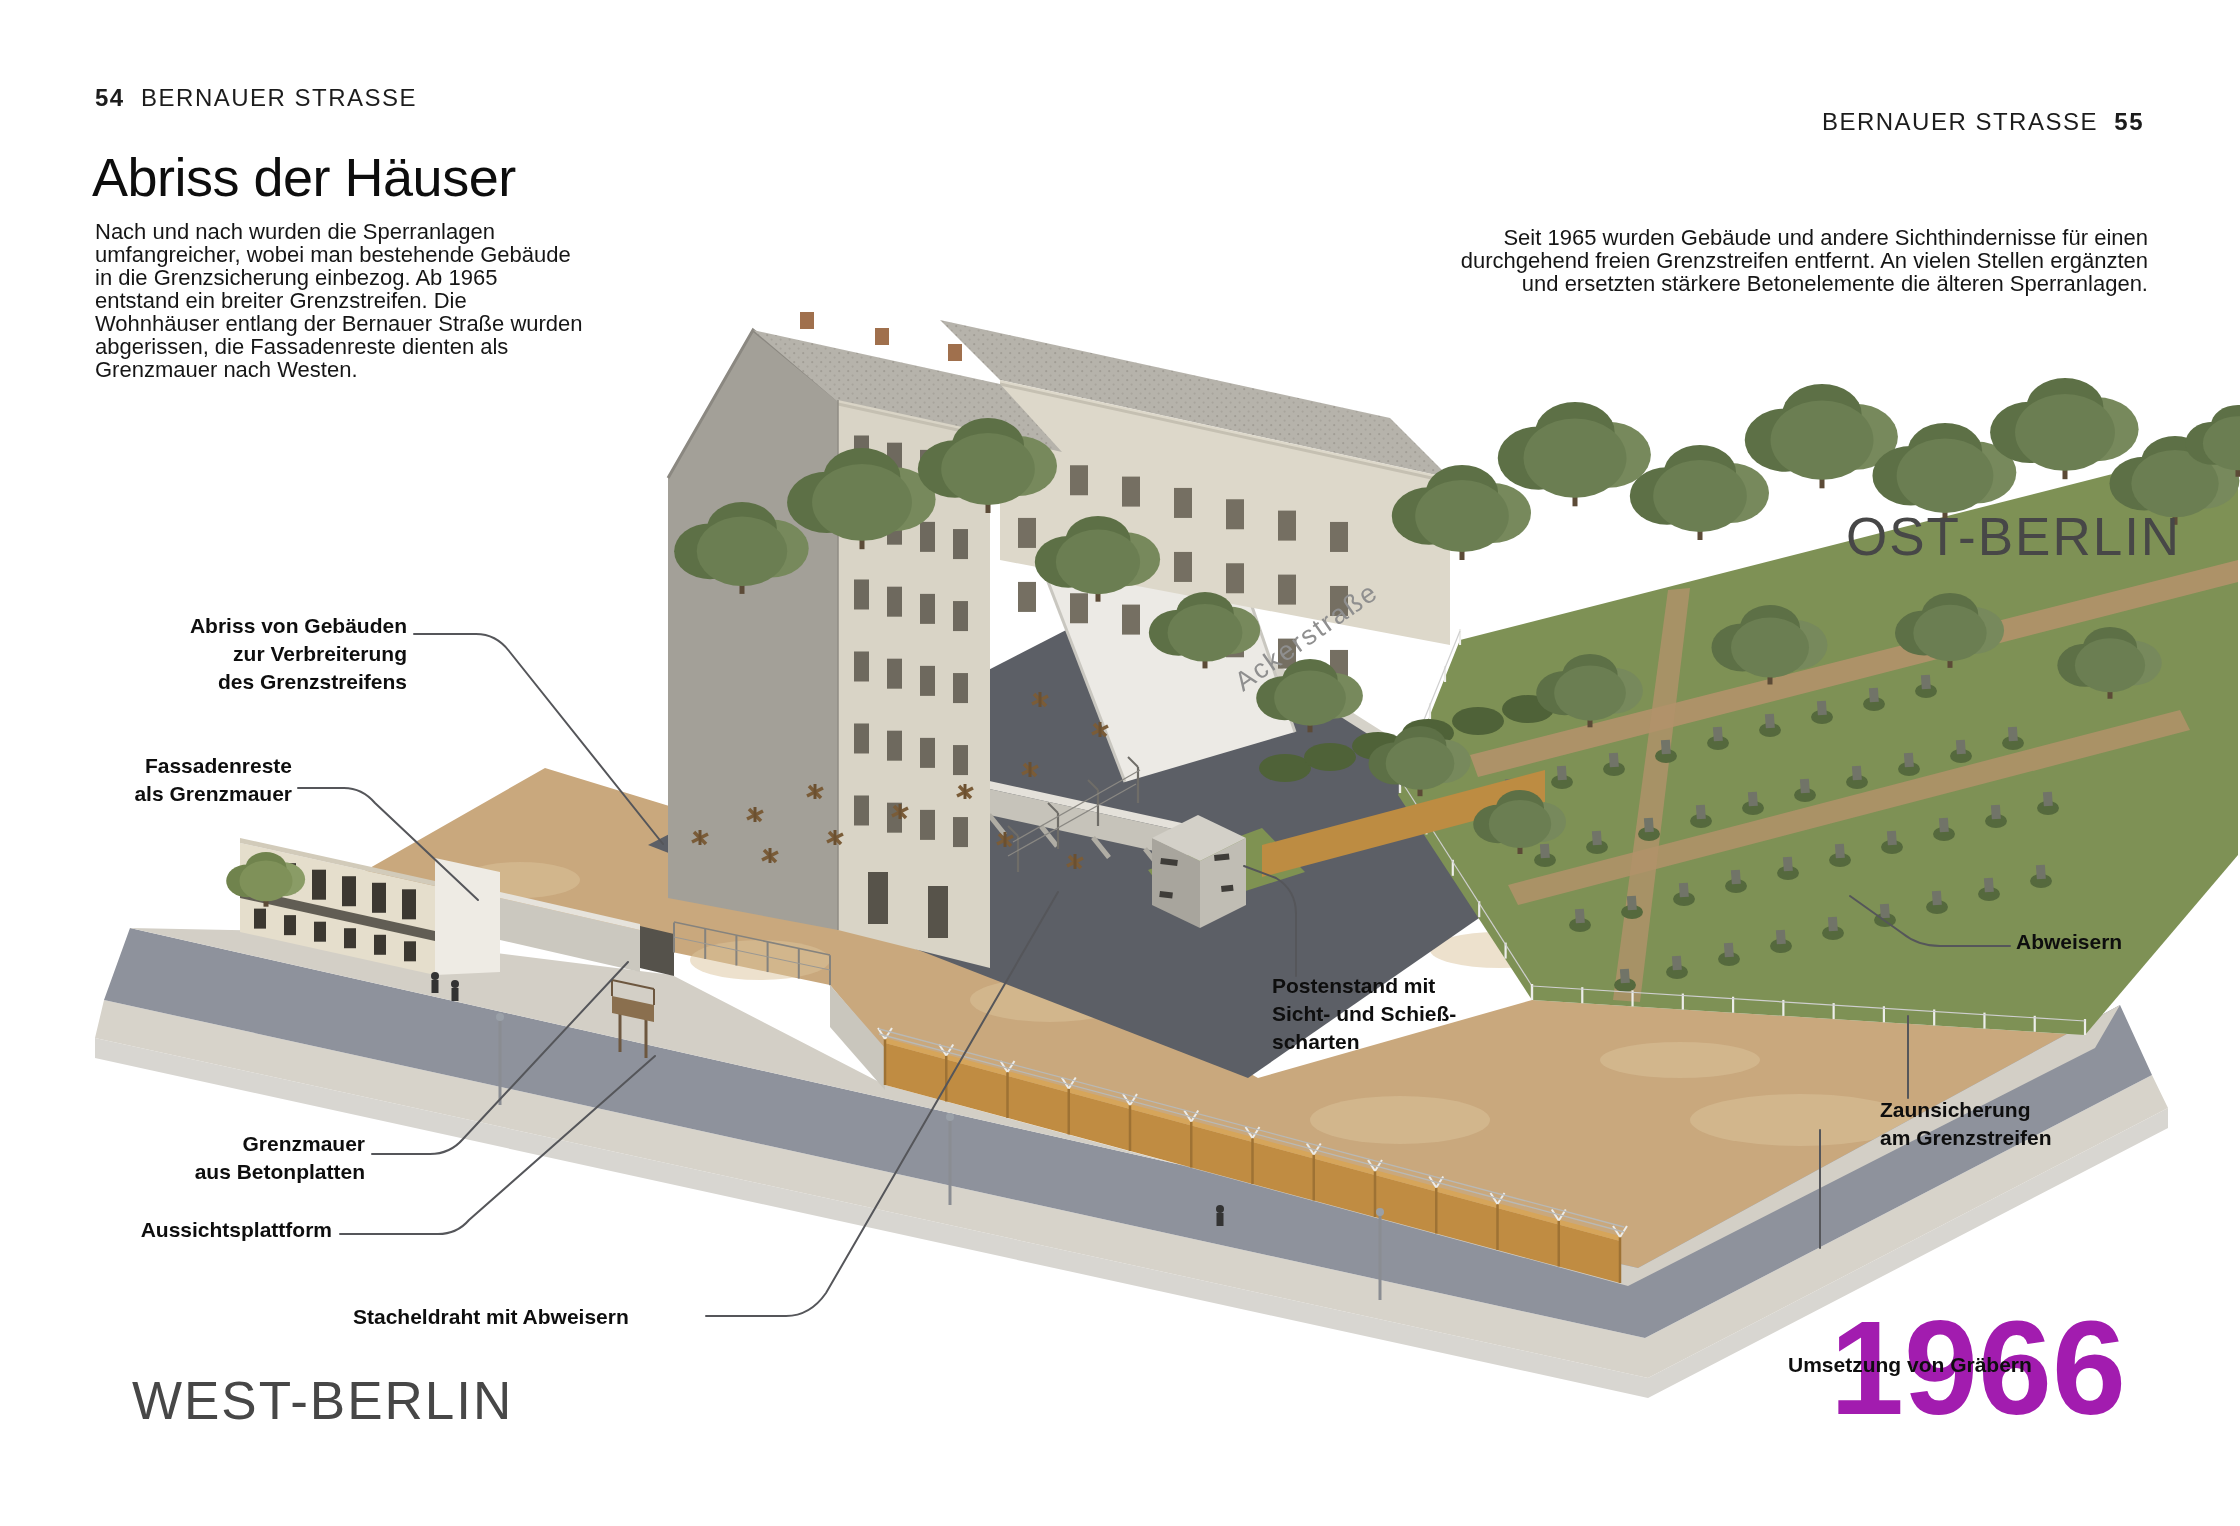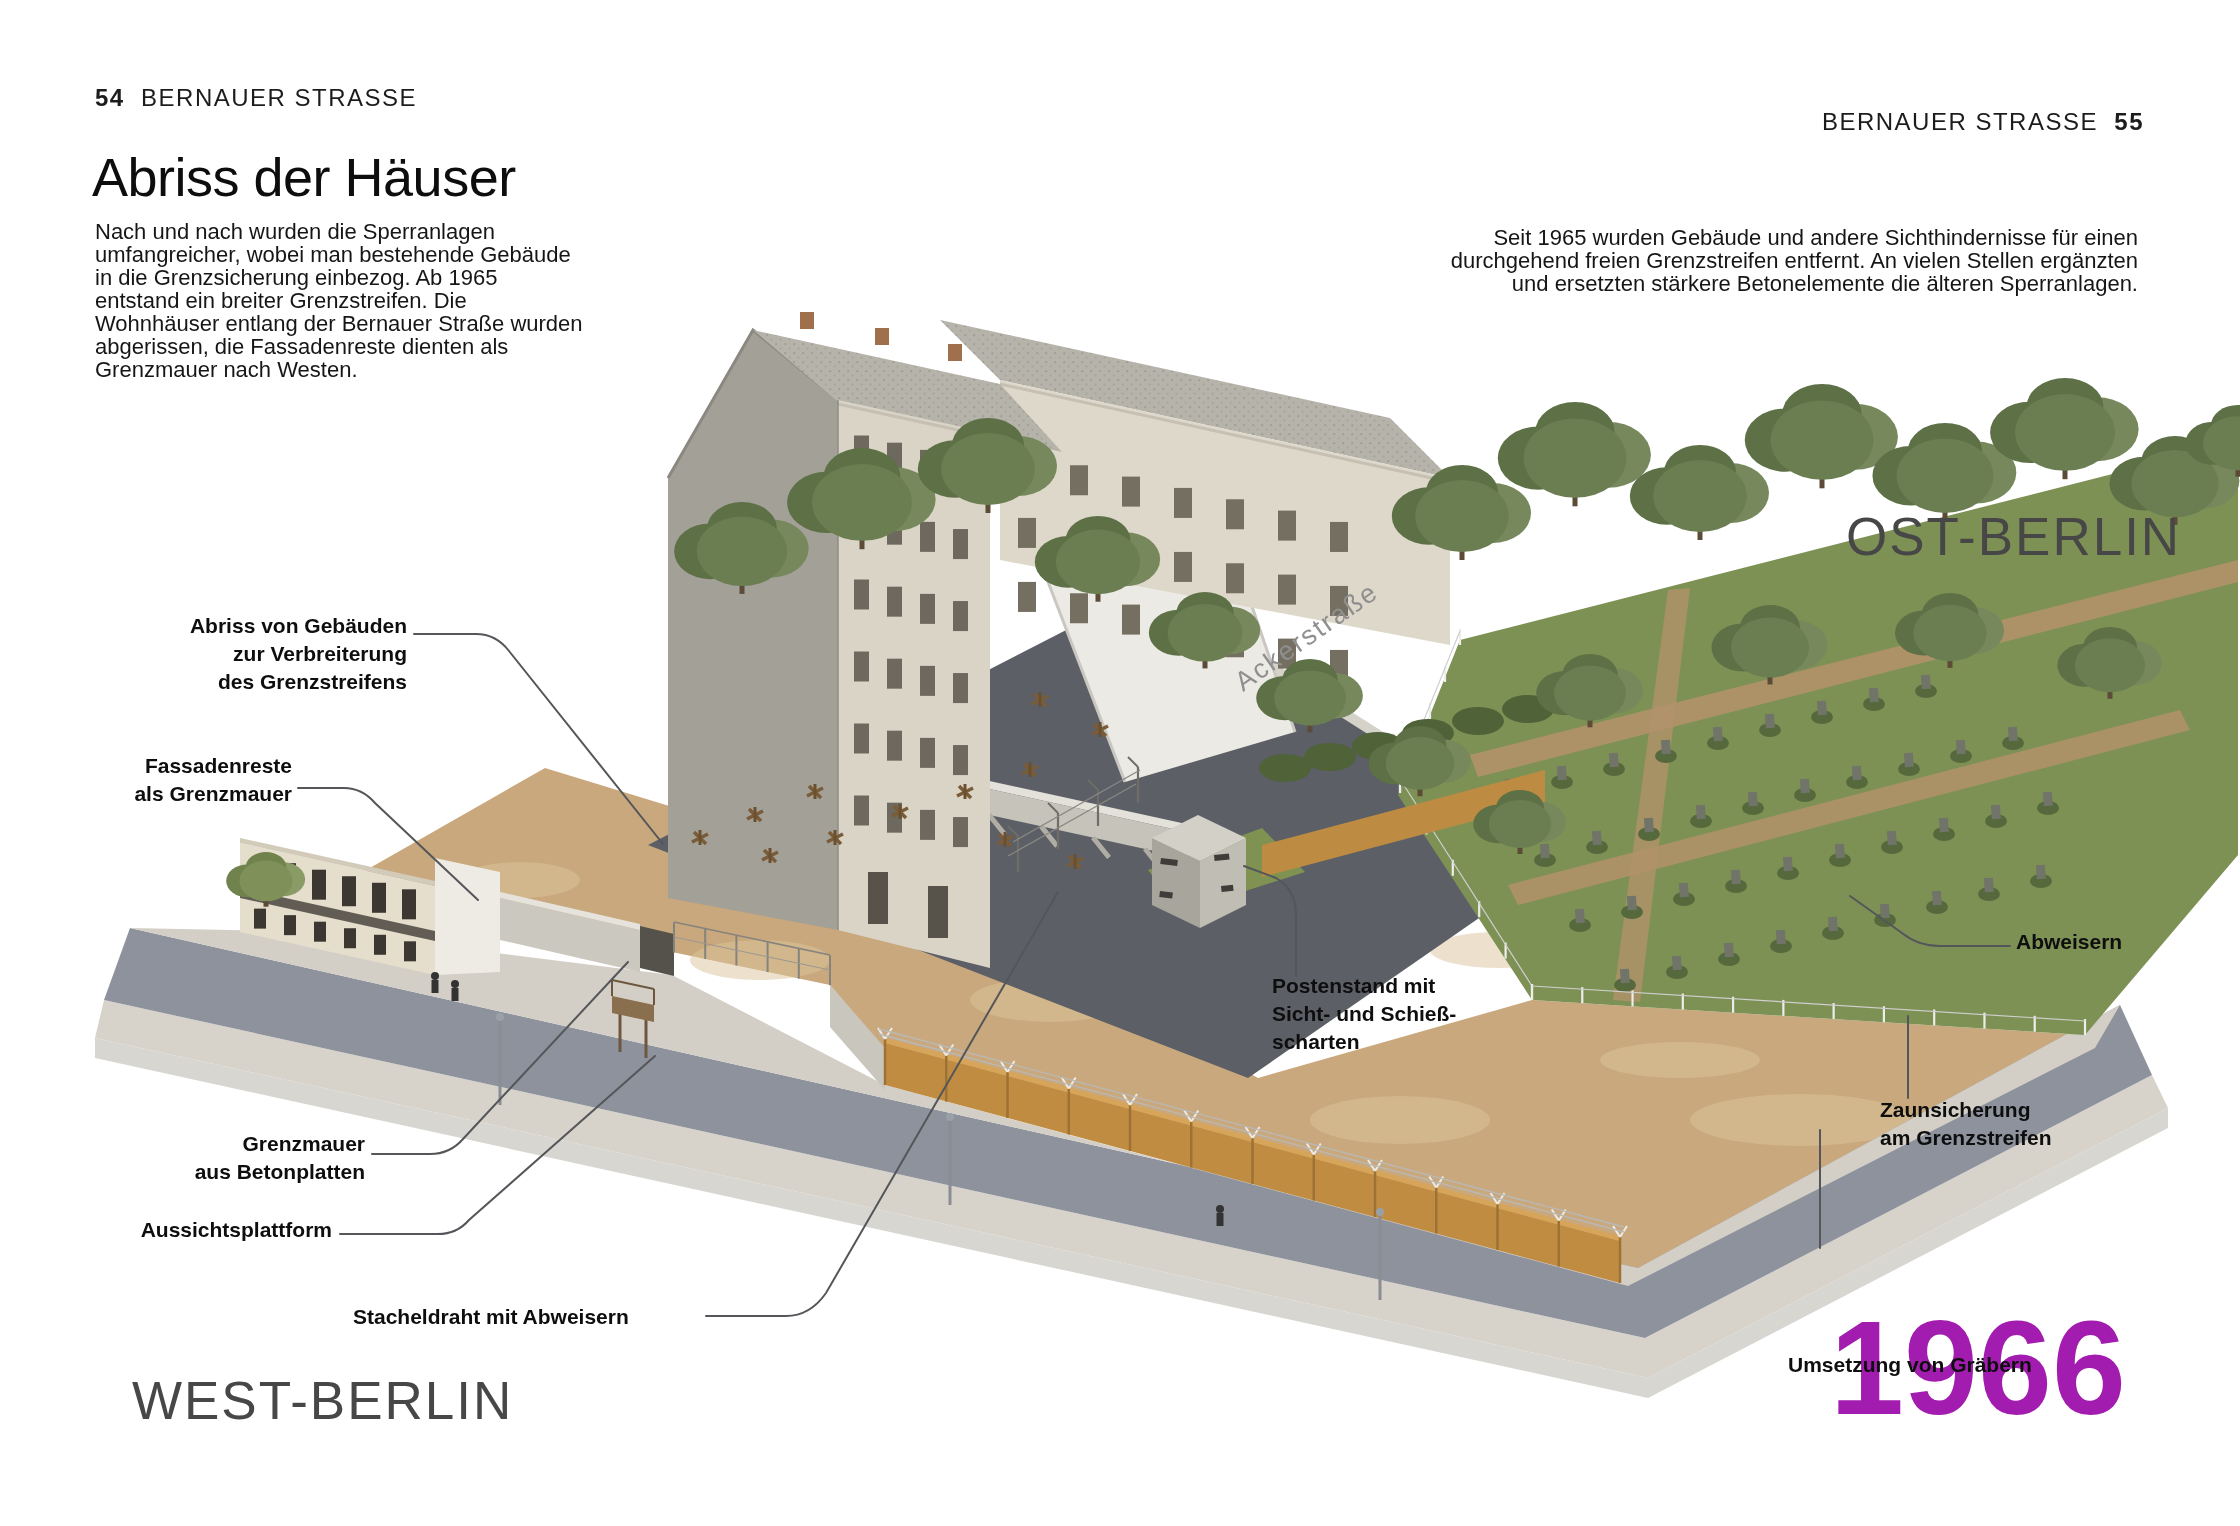--- a/index.html
+++ b/index.html
@@ -549,21 +549,21 @@
     <path d="M1820,1248 V1130"></path>
   </g>
 </svg>
 
 <div class="abs pagehead" style="left:95px;top:84px;"><b>54</b>&nbsp;&nbsp;<span>BERNAUER STRASSE</span></div>
 <div class="abs pagehead" style="right:96px;top:84px;margin-top:24px;"><span>BERNAUER STRASSE</span>&nbsp;&nbsp;<b>55</b></div>
 
 <div class="abs heading" style="left:92px;top:146px;">Abriss der Häuser</div>
 
 <div class="abs para" style="left:95px;top:220px;width:490px;">Nach und nach wurden die Sperranlagen umfangreicher, wobei man bestehende Gebäude in die Grenzsicherung einbezog. Ab 1965 entstand ein breiter Grenzstreifen. Die Wohnhäuser entlang der Bernauer Straße wurden abgerissen, die Fassadenreste dienten als Grenzmauer nach Westen.</div>
-<div class="abs para r" style="right:102px;top:226px;width:700px;">Seit 1965 wurden Gebäude und andere Sichthindernisse für einen durchgehend freien Grenzstreifen entfernt. An vielen Stellen ergänzten und ersetzten stärkere Betonelemente die älteren Sperranlagen.</div>
+<div class="abs para r" style="right:92px;top:226px;width:700px;">Seit 1965 wurden Gebäude und andere Sichthindernisse für einen durchgehend freien Grenzstreifen entfernt. An vielen Stellen ergänzten und ersetzten stärkere Betonelemente die älteren Sperranlagen.</div>
 
 <div class="abs region" style="left:1846px;top:506px;">OST-BERLIN</div>
 <div class="abs region" style="left:96px;top:1370px;margin-left:36px;">WEST-BERLIN</div>
 <div class="abs year" style="left:1830px;top:1302px;">1966</div>
 
 <div class="abs callout r" style="right:1833px;top:612px;">Abriss von Gebäuden
 zur Verbreiterung
 des Grenzstreifens</div>
 <div class="abs callout r" style="right:1948px;top:752px;">Fassadenreste
 als Grenzmauer</div>

